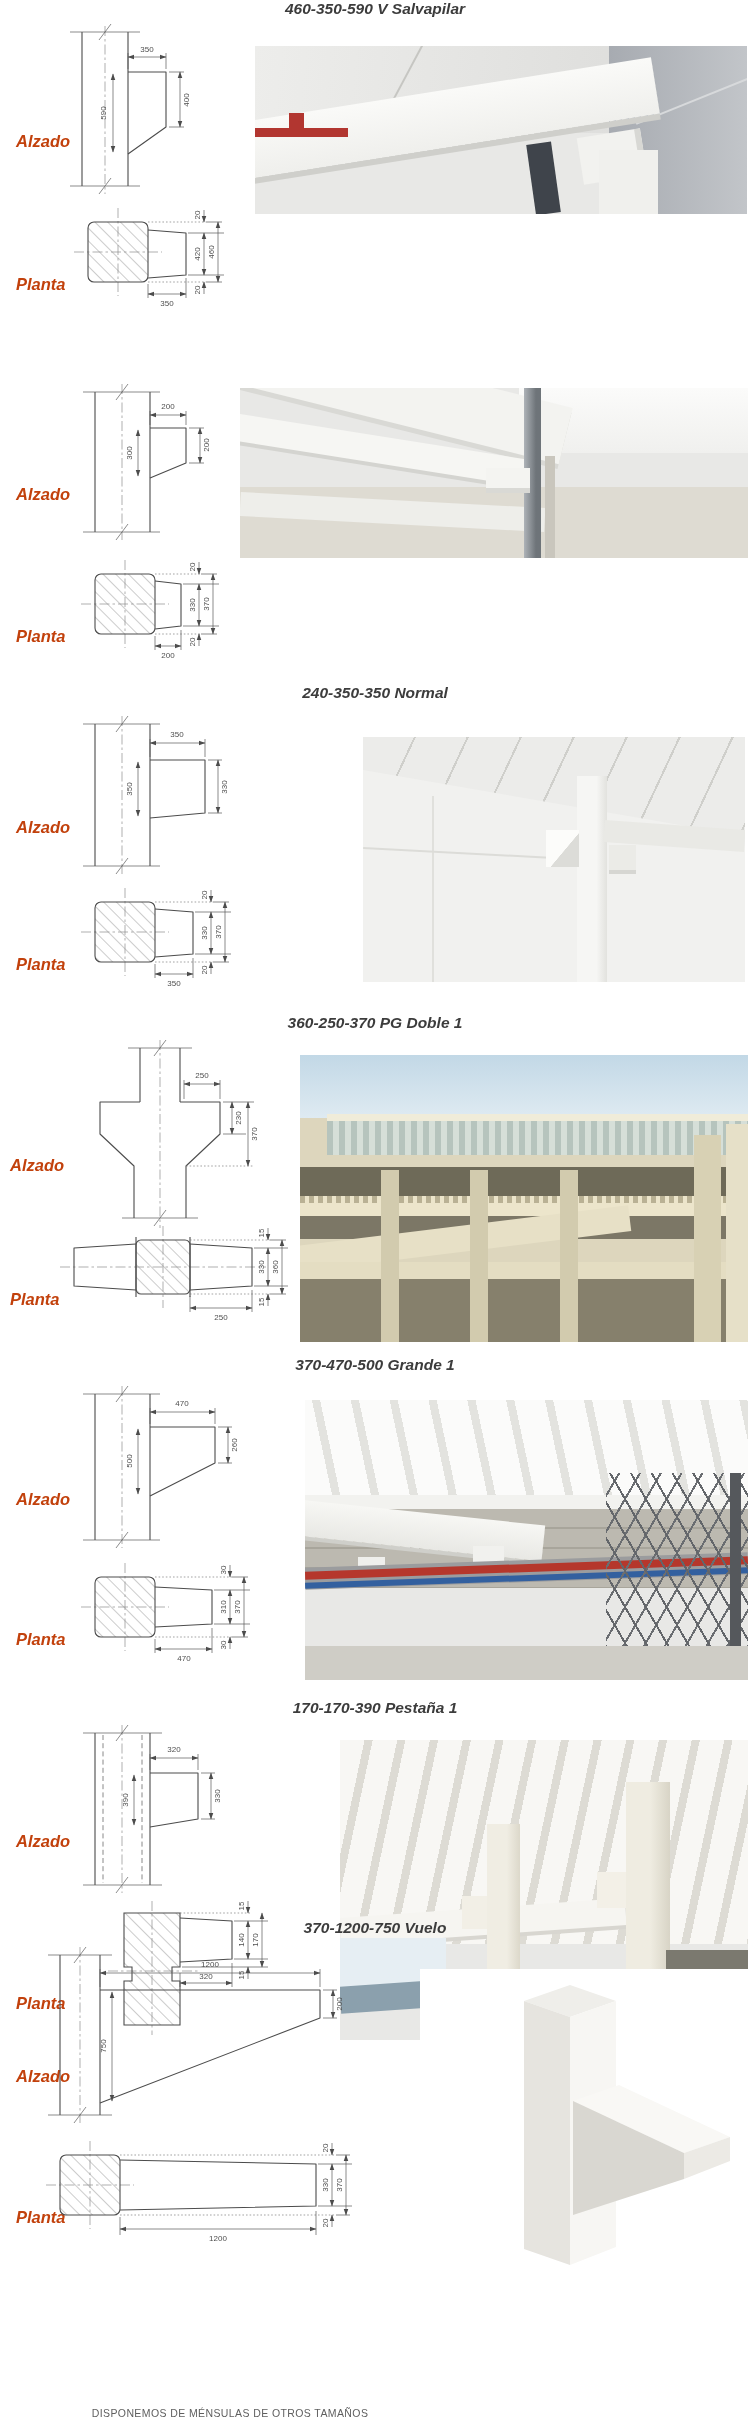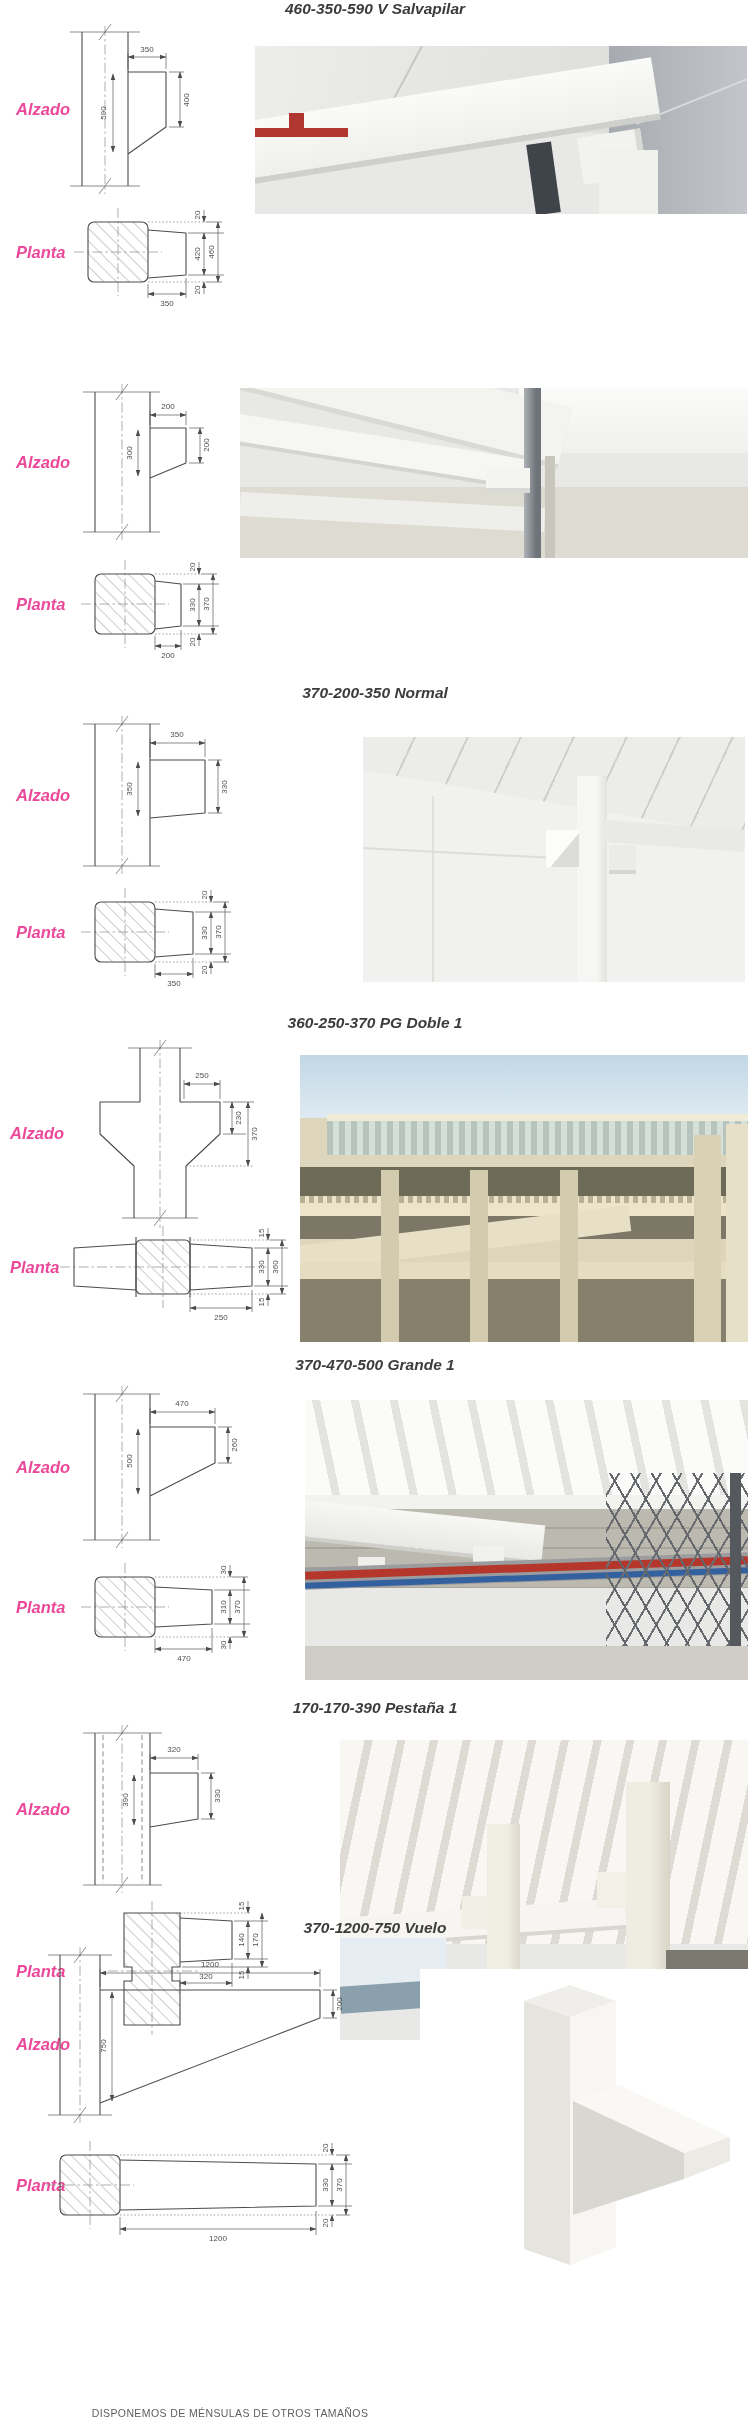--- a/index.html
+++ b/index.html
@@ -3,21 +3,21 @@
 <meta charset="utf-8">
 <style>
   :root{ --green:#56b046; }
   html,body{margin:0;padding:0;background:#fff;}
   body{font-family:"Liberation Sans",sans-serif;}
   #page{position:relative;width:750px;height:2431px;background:#fff;overflow:hidden;}
   .sec{position:absolute;left:0;width:750px;}
   .hdr{display:flex;align-items:center;height:17px;flex-direction:column;}
   .hdr .rule{flex:1;height:2px;background:var(--green);}
   .hdr .ttl{padding:0 14px;font-style:italic;font-weight:bold;font-size:15.5px;color:#3c3c3c;white-space:nowrap;}
-  .vlabel{position:absolute;left:16px;font-style:italic;font-weight:600;font-size:16.5px;color:#ec4899;}
+  .vlabel{position:absolute;left:16px;font-style:italic;font-weight:600;font-size:16.5px;color:#c2410c;margin-top:32px;}
   .dwg{position:absolute;left:0;top:26px;overflow:visible;}
   svg text{font-family:"Liberation Sans",sans-serif;font-size:8px;fill:#4f4f4f;}
   .ln{fill:none;stroke:#4c4c4c;stroke-width:1.1;stroke-linejoin:round;}
   .th{fill:none;stroke:#5a5a5a;stroke-width:0.7;}
   .cl{fill:none;stroke:#8d8d8d;stroke-width:0.7;stroke-dasharray:10 3 2.5 3;}
   .dot{fill:none;stroke:#7d7d7d;stroke-width:0.7;stroke-dasharray:1.6 2;}
   .dsh{fill:none;stroke:#6a6a6a;stroke-width:0.8;stroke-dasharray:5 3.2;}
   .sq{stroke:#4c4c4c;stroke-width:1.1;}
   .photo{position:absolute;overflow:hidden;background:#e8e8e6;}
   .photo div{position:absolute;}
@@ -141,21 +141,21 @@
       <div style="left:0;bottom:20%;width:60%;height:14%;background:#eeeeea;transform:rotate(3deg)"></div>
       <div style="left:60%;top:40%;width:2%;height:60%;background:#c9c6bd"></div>
       <div style="left:56%;top:0;width:3.2%;height:100%;background:linear-gradient(90deg,#aeb3b8,#6e7479 70%)"></div>
       <div style="left:48.5%;top:47%;width:8.5%;height:15%;background:#f4f4f1;box-shadow:inset 0 -5px 0 #d9d9d5"></div>
     </div>
   </section>
 
   <section class="sec" style="top:684px;height:330px">
     <div class="hdr">
       <div class="rule"></div>
-      <div class="ttl">370-200-350 Normal</div>
+      <div class="ttl">240-350-350 Normal</div>
       <div class="rule"></div>
     </div>
     <div class="vlabel" style="top:102px">Alzado</div>
     <div class="vlabel" style="top:239px">Planta</div>
     <svg class="dwg" width="372" height="300" viewBox="0 0 372 300">
       <defs>
         <marker id="a3" markerWidth="8" markerHeight="8" refX="6.4" refY="3" orient="auto-start-reverse" markerUnits="userSpaceOnUse">
             <path d="M0,0.6 6.8,3 0,5.4Z" fill="#4c4c4c"></path>
           </marker>
         <pattern id="p3" width="9" height="9" patternUnits="userSpaceOnUse" patternTransform="rotate(-45)">

